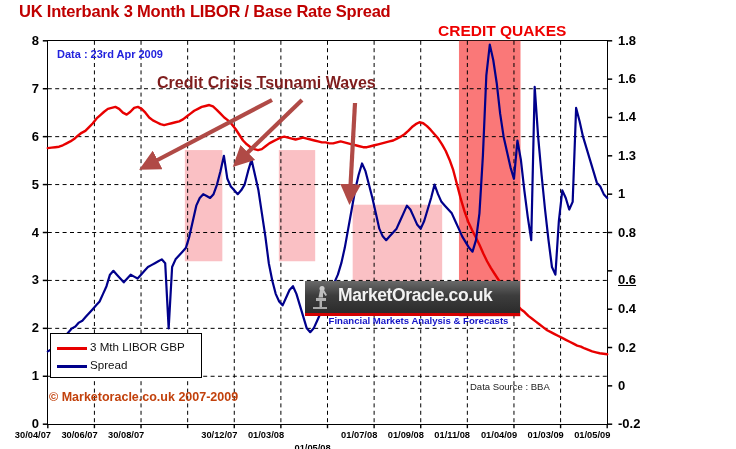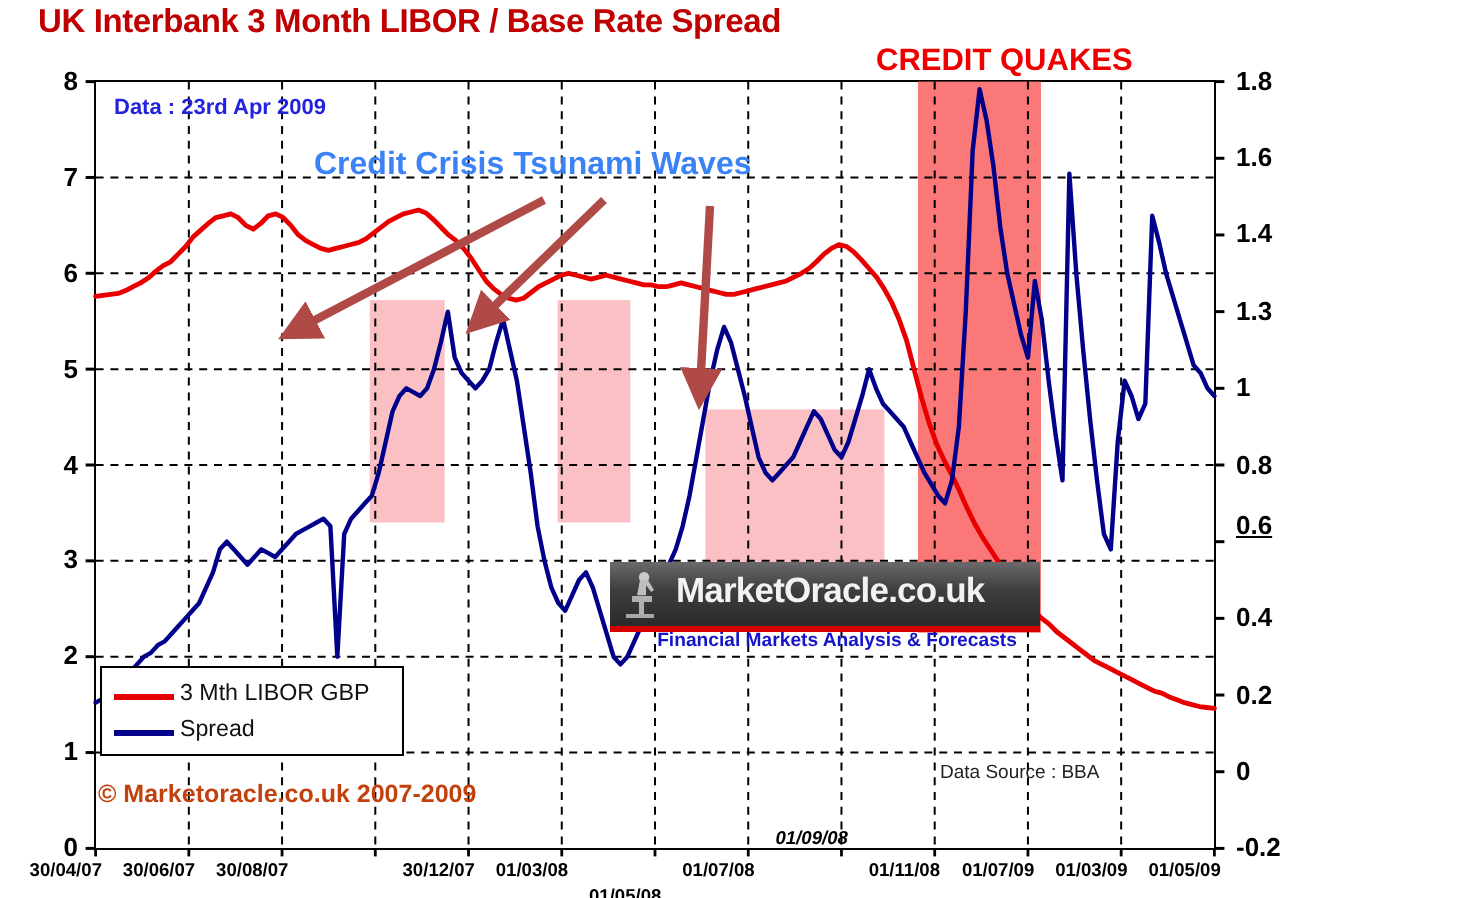--- a/index.html
+++ b/index.html
@@ -38,21 +38,21 @@
     position:absolute;left:49px;top:390px;
     font-size:12.5px;font-weight:bold;color:#c2410c;white-space:nowrap;
   }
   #data-source{
     position:absolute;left:470px;top:381px;
     font-size:9.5px;color:#222;white-space:nowrap;
   }
 
   #ann-tsunami{
     position:absolute;left:157px;top:74px;
-    font-size:16px;font-weight:bold;color:#3b82f6;white-space:nowrap;
+    font-size:16px;font-weight:bold;color:#7f1d1d;white-space:nowrap;
   }
   #ann-quakes{
     position:absolute;left:438px;top:22px;
     font-size:15.5px;font-weight:bold;color:#EE0000;white-space:nowrap;
   }
 
   #legend-box{
     position:absolute;left:50px;top:333px;width:152px;height:45px;
     border:1.4px solid #000;background:#fff;box-sizing:border-box;
   }
@@ -179,40 +179,40 @@
       <div class="axis-label y-left" style="left: 6px; width: 33px; top: 176.575px;">5</div>
       <div class="axis-label y-left" style="left: 6px; width: 33px; top: 128.65px;">6</div>
       <div class="axis-label y-left" style="left: 6px; width: 33px; top: 80.725px;">7</div>
       <div class="axis-label y-left" style="left: 6px; width: 33px; top: 32.8px;">8</div>
     </div>
   <div id="y-right-labels">
       <div class="axis-label y-right" style="left: 618px; top: 416.2px;">-0.2</div>
       <div class="axis-label y-right" style="left: 618px; top: 377.86px;">0</div>
       <div class="axis-label y-right" style="left: 618px; top: 339.52px;">0.2</div>
       <div class="axis-label y-right" style="left: 618px; top: 301.18px;">0.4</div>
-      <div class="axis-label y-right" style="left: 618px; top: 255px; text-decoration: underline;">0.6</div>
+      <div class="axis-label y-right" style="left: 618px; top: 272px; text-decoration: underline;">0.6</div>
       <div class="axis-label y-right" style="left: 618px; top: 224.5px;">0.8</div>
       <div class="axis-label y-right" style="left: 618px; top: 186.16px;">1</div>
       <div class="axis-label y-right" style="left: 618px; top: 147.82px;">1.3</div>
       <div class="axis-label y-right" style="left: 618px; top: 109.48px;">1.4</div>
       <div class="axis-label y-right" style="left: 618px; top: 71.14px;">1.6</div>
       <div class="axis-label y-right" style="left: 618px; top: 32.8px;">1.8</div>
     </div>
   <div id="x-labels">
       <div class="x-tick" style="width: 66px; left: 14.8px; top: 430px;">30/04/07</div>
       <div class="x-tick" style="width: 66px; left: 61.4167px; top: 430px;">30/06/07</div>
       <div class="x-tick" style="width: 66px; left: 108.033px; top: 430px;">30/08/07</div>
       <div class="x-tick" style="width: 66px; left: 154.65px; top: 430px; margin-top: 43px;">30/10/07</div>
       <div class="x-tick" style="width: 52px; left: 201.267px; top: 430px;">30/12/07</div>
       <div class="x-tick" style="width: 66px; left: 247.883px; top: 430px;">01/03/08</div>
       <div class="x-tick" style="width: 66px; left: 294.5px; top: 430px; margin-top: 13px;">01/05/08</div>
       <div class="x-tick" style="width: 66px; left: 341.117px; top: 430px;">01/07/08</div>
-      <div class="x-tick" style="width: 81px; left: 387.733px; top: 414px; font-style: italic;">01/09/08</div>
+      <div class="x-tick" style="width: 81px; left: 387.733px; top: 430px;">01/09/08</div>
       <div class="x-tick" style="width: 66px; left: 434.35px; top: 430px;">01/11/08</div>
-      <div class="x-tick" style="width: 66px; left: 480.967px; top: 430px;">01/07/09</div>
+      <div class="x-tick" style="width: 66px; left: 480.967px; top: 430px;">01/04/09</div>
       <div class="x-tick" style="width: 66px; left: 527.583px; top: 430px;">01/03/09</div>
       <div class="x-tick" style="width: 66px; left: 574.2px; top: 430px;">01/05/09</div>
     </div>
 
   <div id="data-date">Data : 23rd Apr 2009</div>
   <div id="copyright">© Marketoracle.co.uk 2007-2009</div>
   <div id="data-source">Data Source : BBA</div>
 
   <div id="ann-tsunami">Credit Crisis  Tsunami Waves</div>
   <div id="ann-quakes">CREDIT QUAKES</div>

